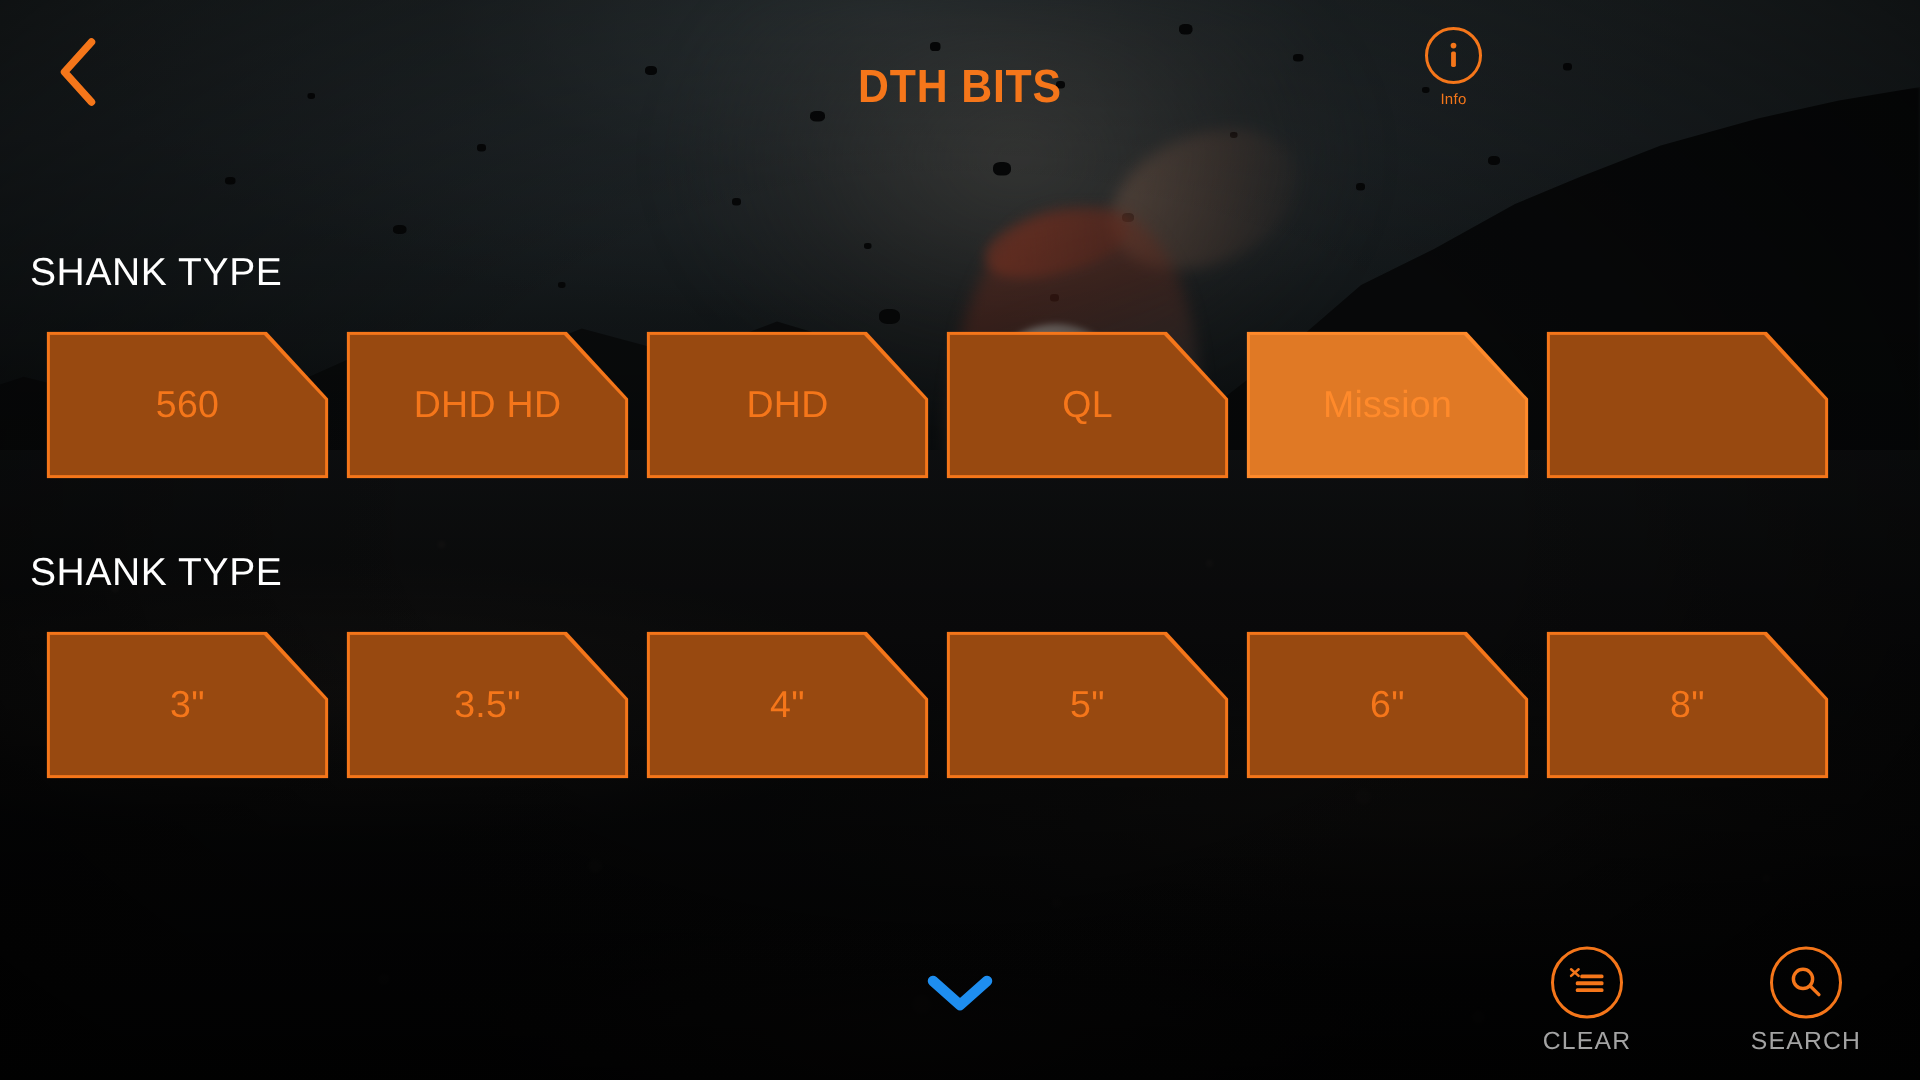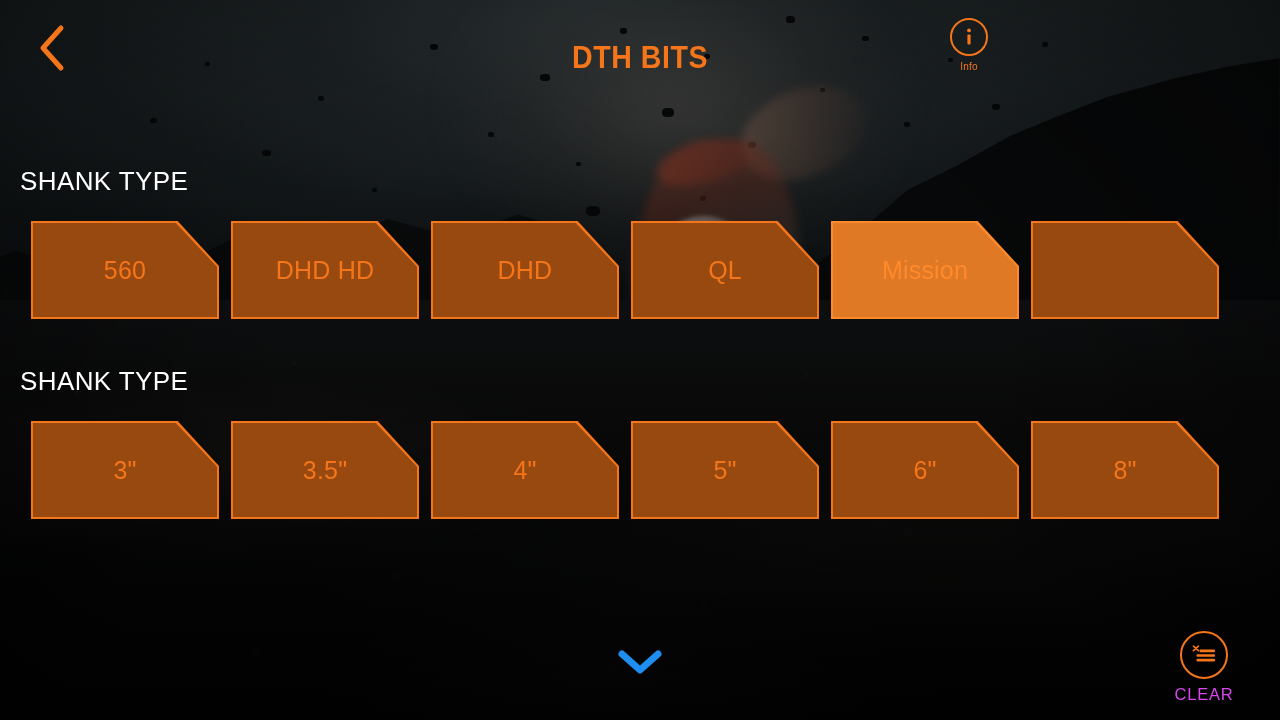--- a/index.html
+++ b/index.html
@@ -192,21 +192,21 @@
   .actions { position:absolute; right:26px; bottom:16px; display:flex; gap:46px; }
   .action {
     width:100px; display:flex; flex-direction:column; align-items:center; gap:6px;
     cursor:pointer;
   }
   .action-circle {
     width:48px; height:48px; border:2.5px solid #F5761A; border-radius:50%;
     display:flex; align-items:center; justify-content:center;
   }
   .action-label {
-    color:#d946ef; font-size:16.5px; letter-spacing:.8px;
+    color:#a3a3a3; font-size:16.5px; letter-spacing:.8px;
     font-family:"Liberation Sans",sans-serif;
   }
 </style>
 </head>
 <body>
 
 <div id="bg">
   <div class="bg-sky"></div>
   <div class="bg-haze"></div>
   <div class="bg-ridge-r"></div>
@@ -378,15 +378,24 @@
         <svg width="28" height="24" viewBox="0 0 28 24" fill="none">
           <path d="M3.4 3.2 L8.4 7.6 M8.4 3.2 L3.4 7.6" stroke="#F5761A" stroke-width="1.7" stroke-linecap="round"></path>
           <rect x="9.5" y="6.6" width="15.5" height="2.6" rx="1" fill="#F5761A"></rect>
           <rect x="6.5" y="11.2" width="18.5" height="2.6" rx="1" fill="#F5761A"></rect>
           <rect x="6.5" y="15.8" width="18.5" height="2.6" rx="1" fill="#F5761A"></rect>
         </svg>
       </span>
       <span class="action-label">CLEAR</span>
     </div>
 
+    <div class="action">
+      <span class="action-circle">
+        <svg width="26" height="26" viewBox="0 0 26 26" fill="none">
+          <circle cx="11" cy="10.6" r="6.4" stroke="#F5761A" stroke-width="2.3"></circle>
+          <path d="M15.9 15.4 L21.6 21.1" stroke="#F5761A" stroke-width="2.3" stroke-linecap="round"></path>
+        </svg>
+      </span>
+      <span class="action-label">SEARCH</span>
+    </div>
   </div>
 
 </div>
 
 </body></html>

